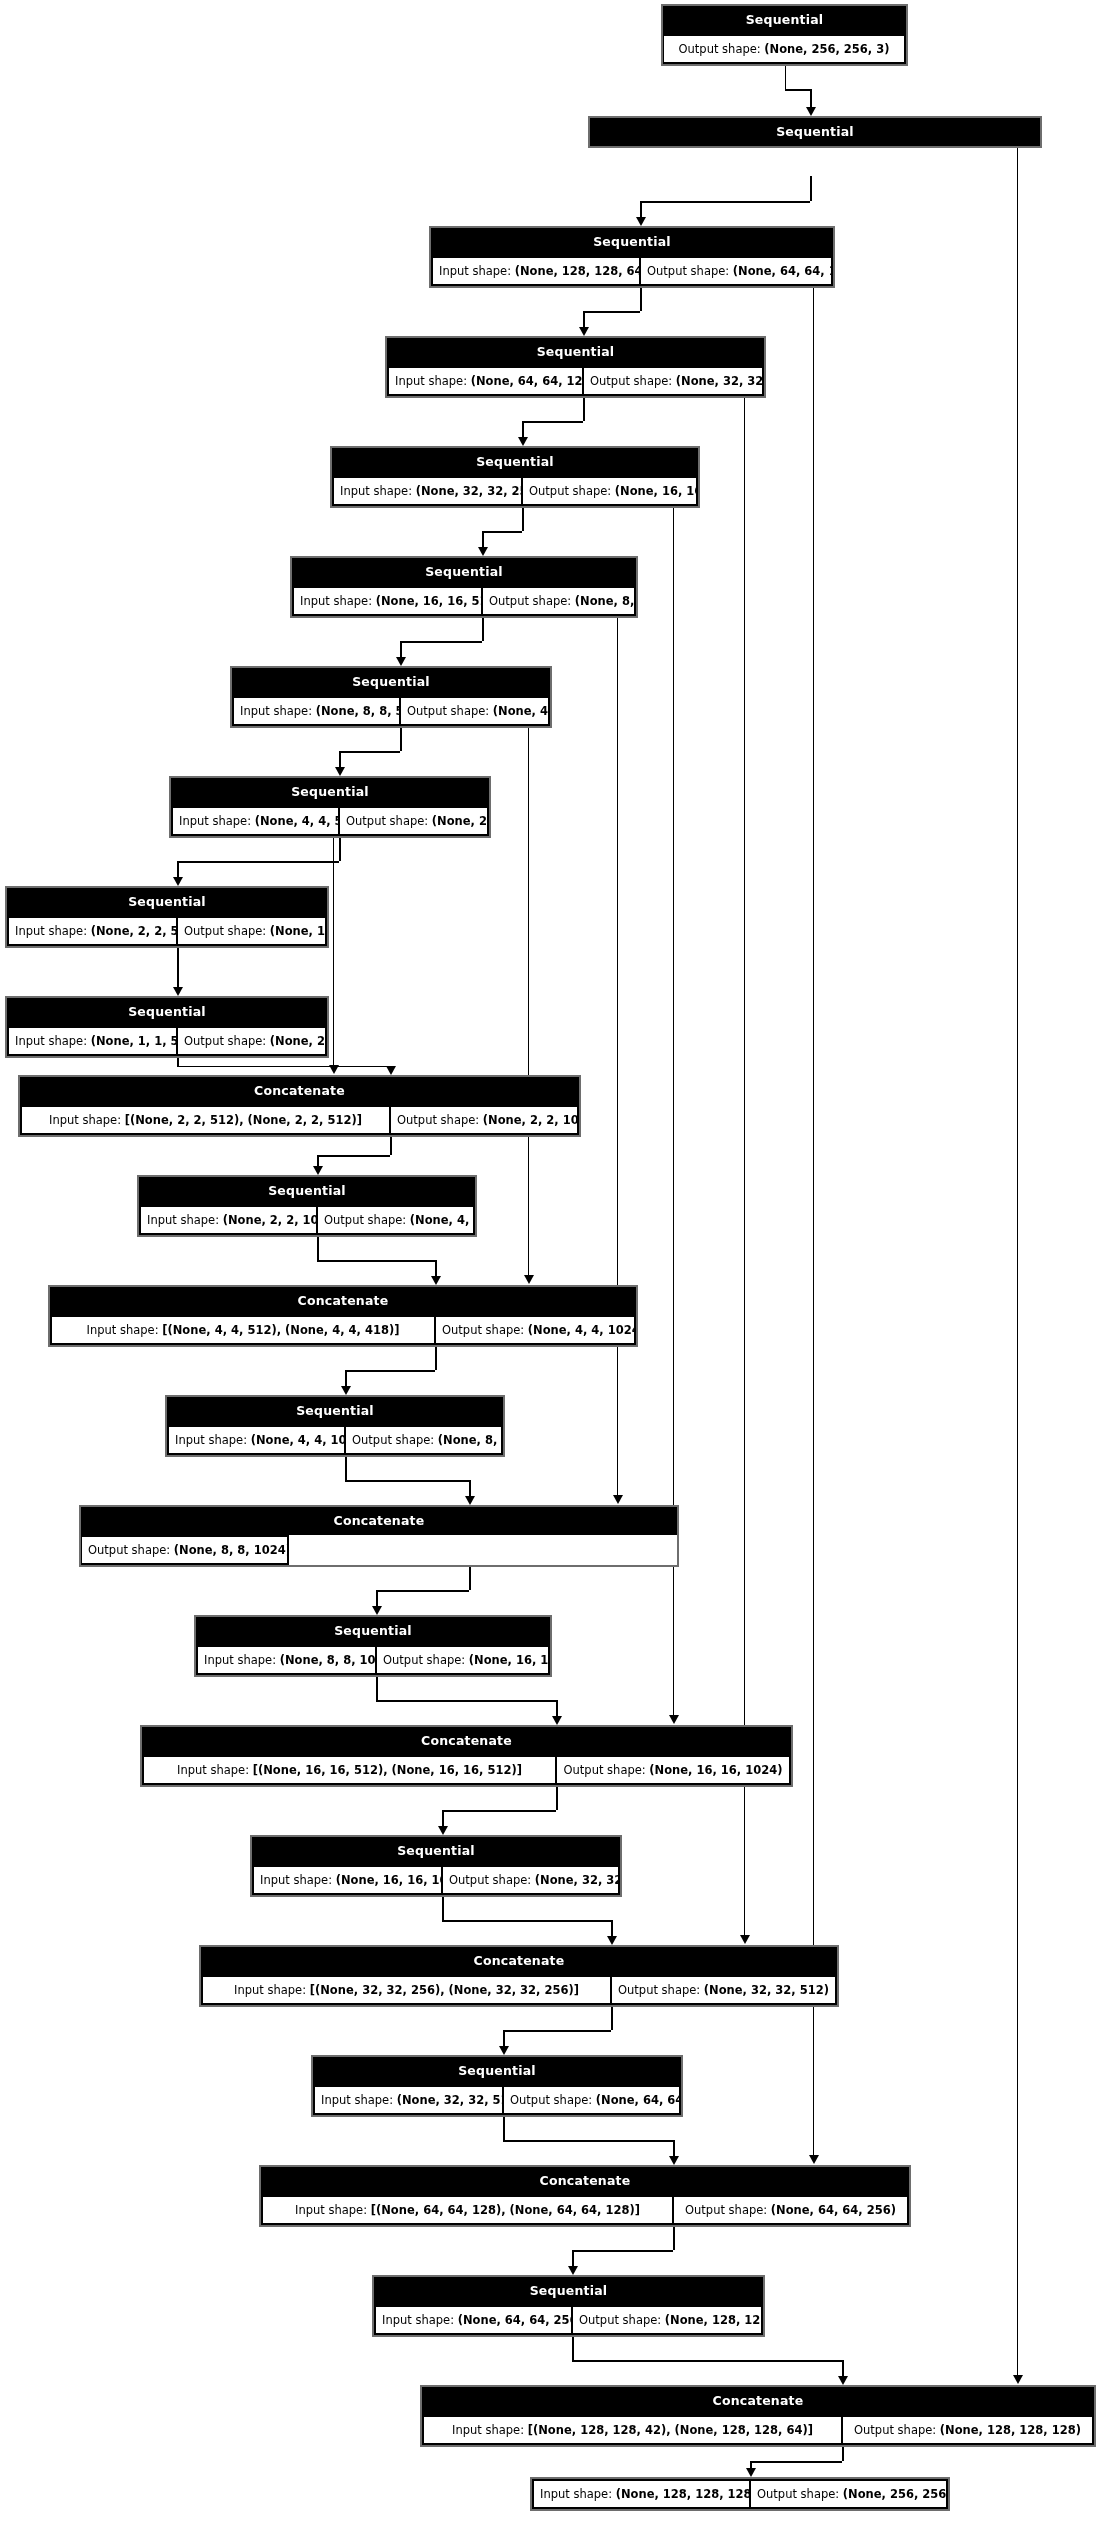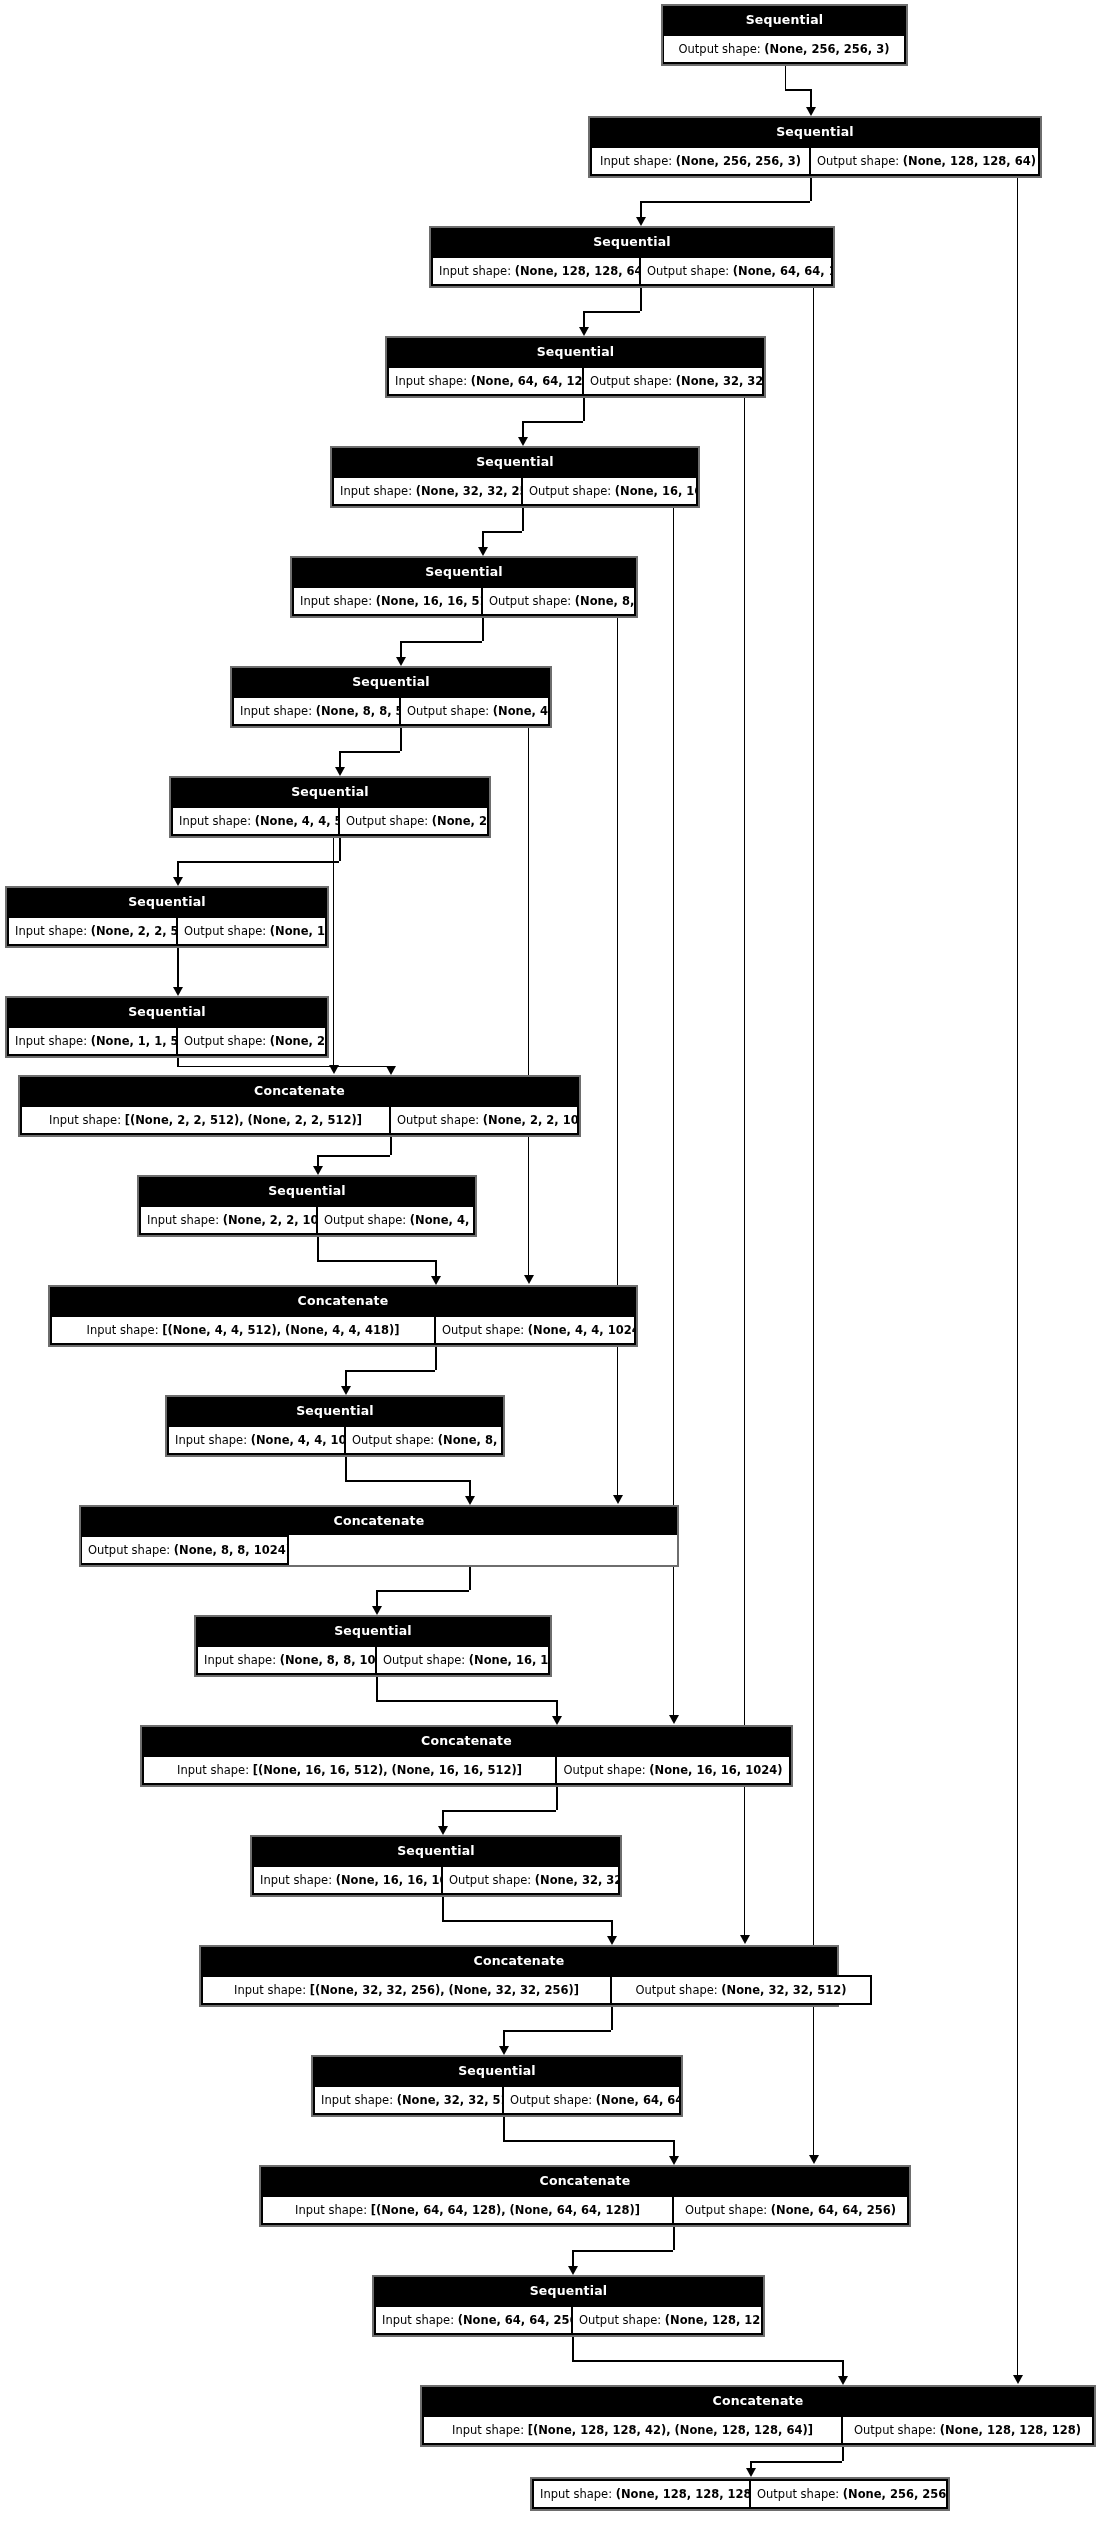--- a/index.html
+++ b/index.html
@@ -137,24 +137,20 @@
     <div class="edge v" style="left: 750px; top: 2461px; height: 7px;"></div>
     <div class="arrow" style="left: 745.8px; top: 2468px;"></div>
     <div class="node" style="left: 661px; top: 4px; width: 247px;">
       <div class="title">Sequential</div>
       <div class="shapes">
         <div class="cell out" style="width: 243px;"><span class="lbl">Output shape:</span> <b>(None, 256, 256, 3)</b></div>
       </div>
     </div>
     <div class="node" style="left: 588px; top: 116px; width: 454px;">
       <div class="title">Sequential</div>
-      <div class="shapes">
-        <div class="cell in" style="width: 220px;"><span class="lbl">Input shape:</span> <b>(None, 256, 256, 3)</b></div>
-        <div class="cell out" style="width: 230px;"><span class="lbl">Output shape:</span> <b>(None, 128, 128, 64)</b></div>
-      </div>
     </div>
     <div class="node" style="left: 429px; top: 226px; width: 406px;">
       <div class="title">Sequential</div>
       <div class="shapes">
         <div class="cell in" style="width: 209px;"><span class="lbl">Input shape:</span> <b>(None, 128, 128, 64)</b></div>
         <div class="cell out" style="width: 193px;"><span class="lbl">Output shape:</span> <b>(None, 64, 64, 128)</b></div>
       </div>
     </div>
     <div class="node" style="left: 385px; top: 336px; width: 381px;">
       <div class="title">Sequential</div>
@@ -257,21 +253,21 @@
       <div class="title">Sequential</div>
       <div class="shapes">
         <div class="cell in" style="width: 190px;"><span class="lbl">Input shape:</span> <b>(None, 16, 16, 1024)</b></div>
         <div class="cell out" style="width: 178px;"><span class="lbl">Output shape:</span> <b>(None, 32, 32, 256)</b></div>
       </div>
     </div>
     <div class="node" style="left: 199px; top: 1945px; width: 640px;">
       <div class="title">Concatenate</div>
       <div class="shapes">
         <div class="cell in" style="width: 410px;"><span class="lbl">Input shape:</span> <b>[(None, 32, 32, 256), (None, 32, 32, 256)]</b></div>
-        <div class="cell out" style="width: 261px;"><span class="lbl">Output shape:</span> <b>(None, 32, 32, 512)</b></div>
+        <div class="cell out" style="width: 226px;"><span class="lbl">Output shape:</span> <b>(None, 32, 32, 512)</b></div>
       </div>
     </div>
     <div class="node" style="left: 311px; top: 2055px; width: 372px;">
       <div class="title">Sequential</div>
       <div class="shapes">
         <div class="cell in" style="width: 190px;"><span class="lbl">Input shape:</span> <b>(None, 32, 32, 512)</b></div>
         <div class="cell out" style="width: 178px;"><span class="lbl">Output shape:</span> <b>(None, 64, 64, 128)</b></div>
       </div>
     </div>
     <div class="node" style="left: 259px; top: 2165px; width: 652px;">

